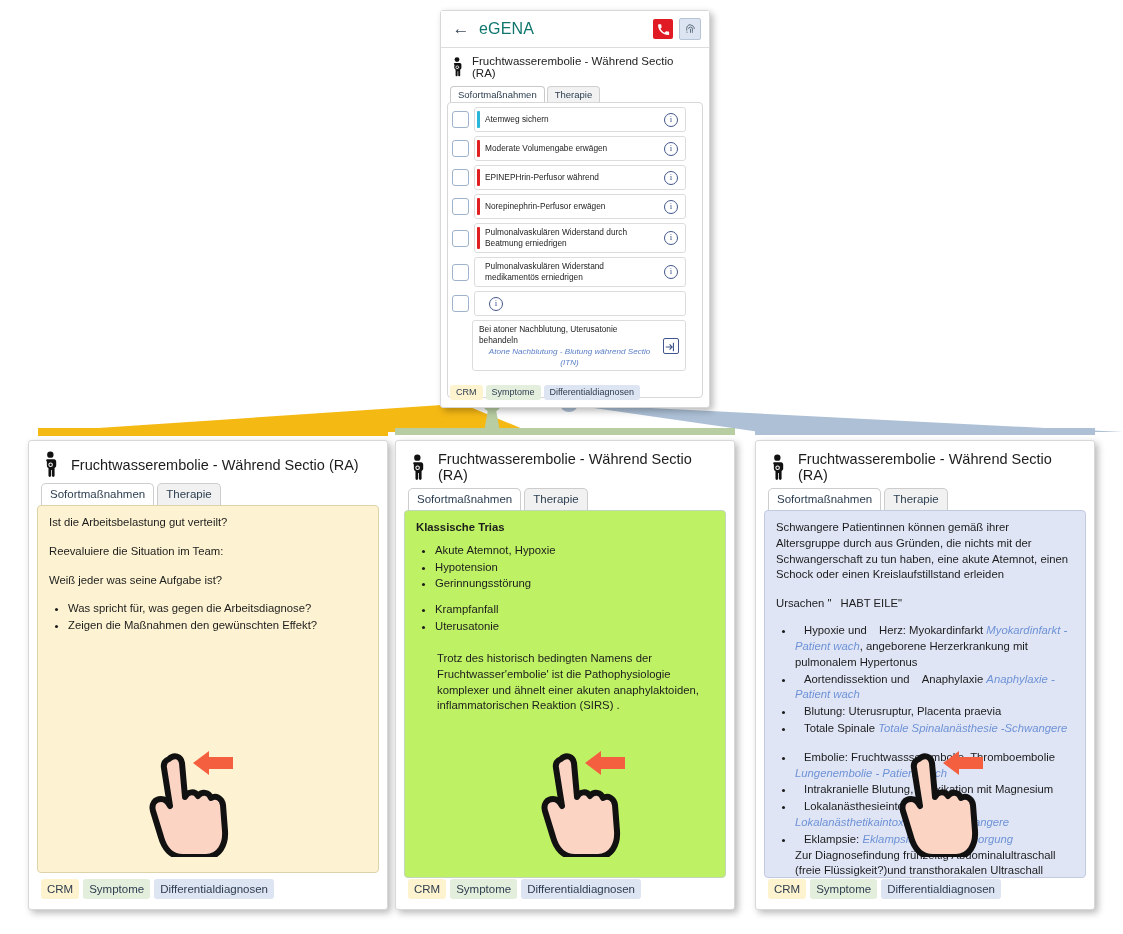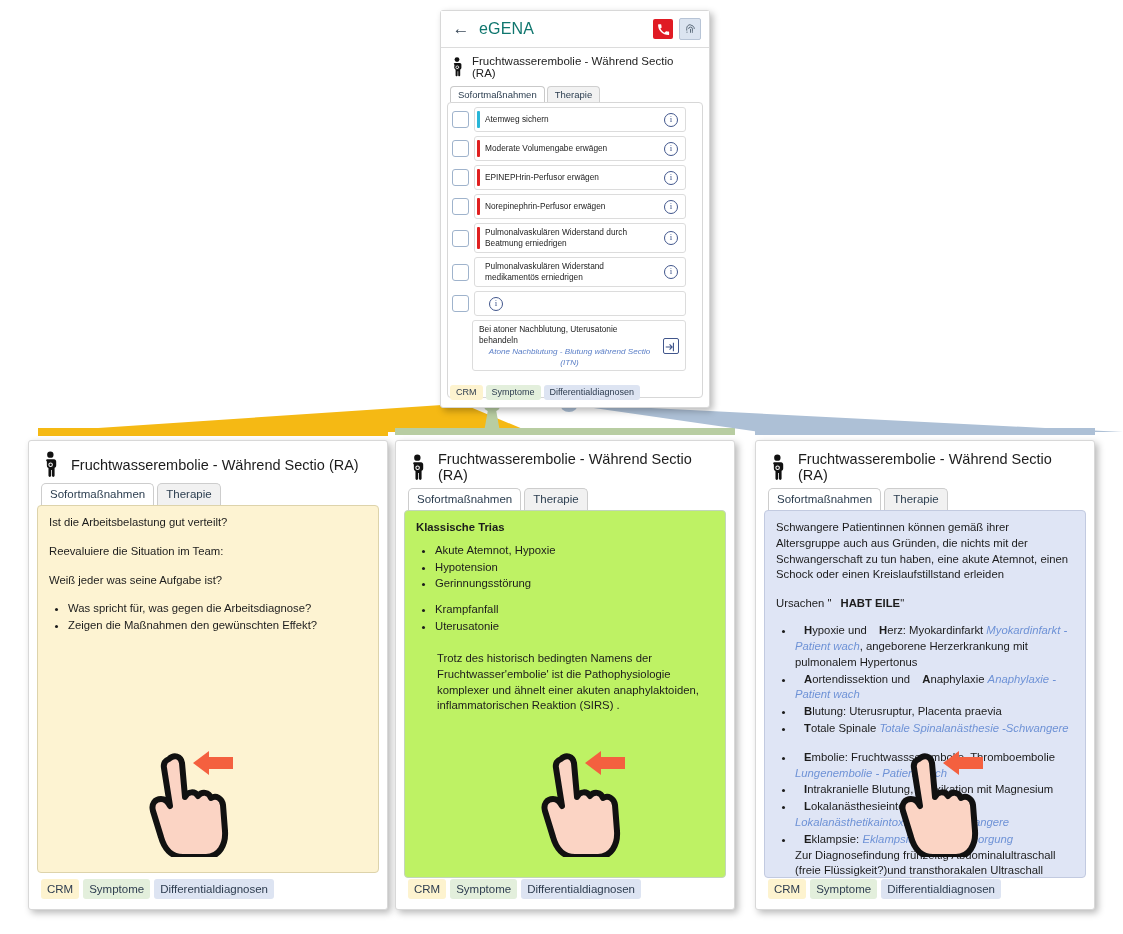--- a/index.html
+++ b/index.html
@@ -149,21 +149,21 @@
   #content-sym{background:#bef264;border-color:#c2d6ba;}
   #content-dd{background:#dfe5f5;border-color:#c2cae0;}
 
   .p-content p{margin:0 0 13px 0;}
   .p-content ul{margin:0 0 10px 0;padding-left:19px;}
   .p-content li{margin:0 0 1px 0;}
   .p-content .hd{font-weight:bold;margin:0 0 7px 0;}
   .p-content .hd2{font-weight:bold;margin:0 0 1px 0;}
   .indent{padding-left:21px;}
   .lnk{color:#6e92d6;font-style:italic;}
-  .b{font-weight:bold;padding-left:9px;}
+  .b{font-weight:normal;padding-left:9px;}
 
   
   .hand{position:absolute;width:120px;height:120px;pointer-events:none;}
   #hand-crm{left:143px;top:737px;}
   #hand-sym{left:535px;top:737px;}
   #hand-dd{left:893px;top:737px;}
 </style>
 </head>
 <body>
 
@@ -241,21 +241,21 @@
           <div class="accent" style="background:#e02020"></div>
           <div class="li-text">Moderate Volumengabe erwägen</div>
           <div class="info-i">i</div>
         </div>
       </div>
 
       <div class="li">
         <div class="cb"></div>
         <div class="li-body">
           <div class="accent" style="background:#e02020"></div>
-          <div class="li-text">EPINEPHrin-Perfusor erwägen</div>
+          <div class="li-text">EPINEPHrin-Perfusor während</div>
           <div class="info-i">i</div>
         </div>
       </div>
 
       <div class="li">
         <div class="cb"></div>
         <div class="li-body">
           <div class="accent" style="background:#e02020"></div>
           <div class="li-text">Norepinephrin-Perfusor erwägen</div>
           <div class="info-i">i</div>
@@ -389,21 +389,21 @@
           <circle cx="7.2" cy="10.2" r="0.9" fill="#111"></circle>
         </svg>
       </div>
       <div class="p-title">Fruchtwasserembolie - Während Sectio (RA)</div>
     </div>
     <div class="p-tabs">
       <div class="p-tab active">Sofortmaßnahmen</div>
       <div class="p-tab">Therapie</div>
     </div>
     <div class="p-content" id="content-dd">
-      <p>Schwangere Patientinnen können gemäß ihrer Altersgruppe auch aus Gründen, die nichts mit der Schwangerschaft zu tun haben, eine akute Atemnot, einen Schock oder einen Kreislaufstillstand erleiden</p>
+      <p>Schwangere Patientinnen können gemäß ihrer Altersgruppe durch aus Gründen, die nichts mit der Schwangerschaft zu tun haben, eine akute Atemnot, einen Schock oder einen Kreislaufstillstand erleiden</p>
       <p style="margin-bottom:11px;"><span>Ursachen "</span><span class="b">HABT EILE</span><span>"</span></p>
       <ul style="margin-bottom:13px;">
         <li><span class="b">H</span><span>ypoxie und </span><span class="b">H</span><span>erz: Myokardinfarkt </span><span class="lnk">Myokardinfarkt - Patient wach</span><span>, angeborene Herzerkrankung mit pulmonalem Hypertonus</span></li>
         <li><span class="b">A</span><span>ortendissektion und </span><span class="b">A</span><span>naphylaxie </span><span class="lnk">Anaphylaxie - Patient wach</span></li>
         <li><span class="b">B</span><span>lutung: Uterusruptur, Placenta praevia</span></li>
         <li><span class="b">T</span><span>otale Spinale </span><span class="lnk">Totale Spinalanästhesie -Schwangere</span></li>
       </ul>
       <ul>
         <li><span class="b">E</span><span>mbolie: Fruchtwassserembolie, Thromboembolie </span><span class="lnk">Lungenembolie - Patient wach</span></li>
         <li><span class="b">I</span><span>ntrakranielle Blutung, Intoxikation mit Magnesium</span></li>

